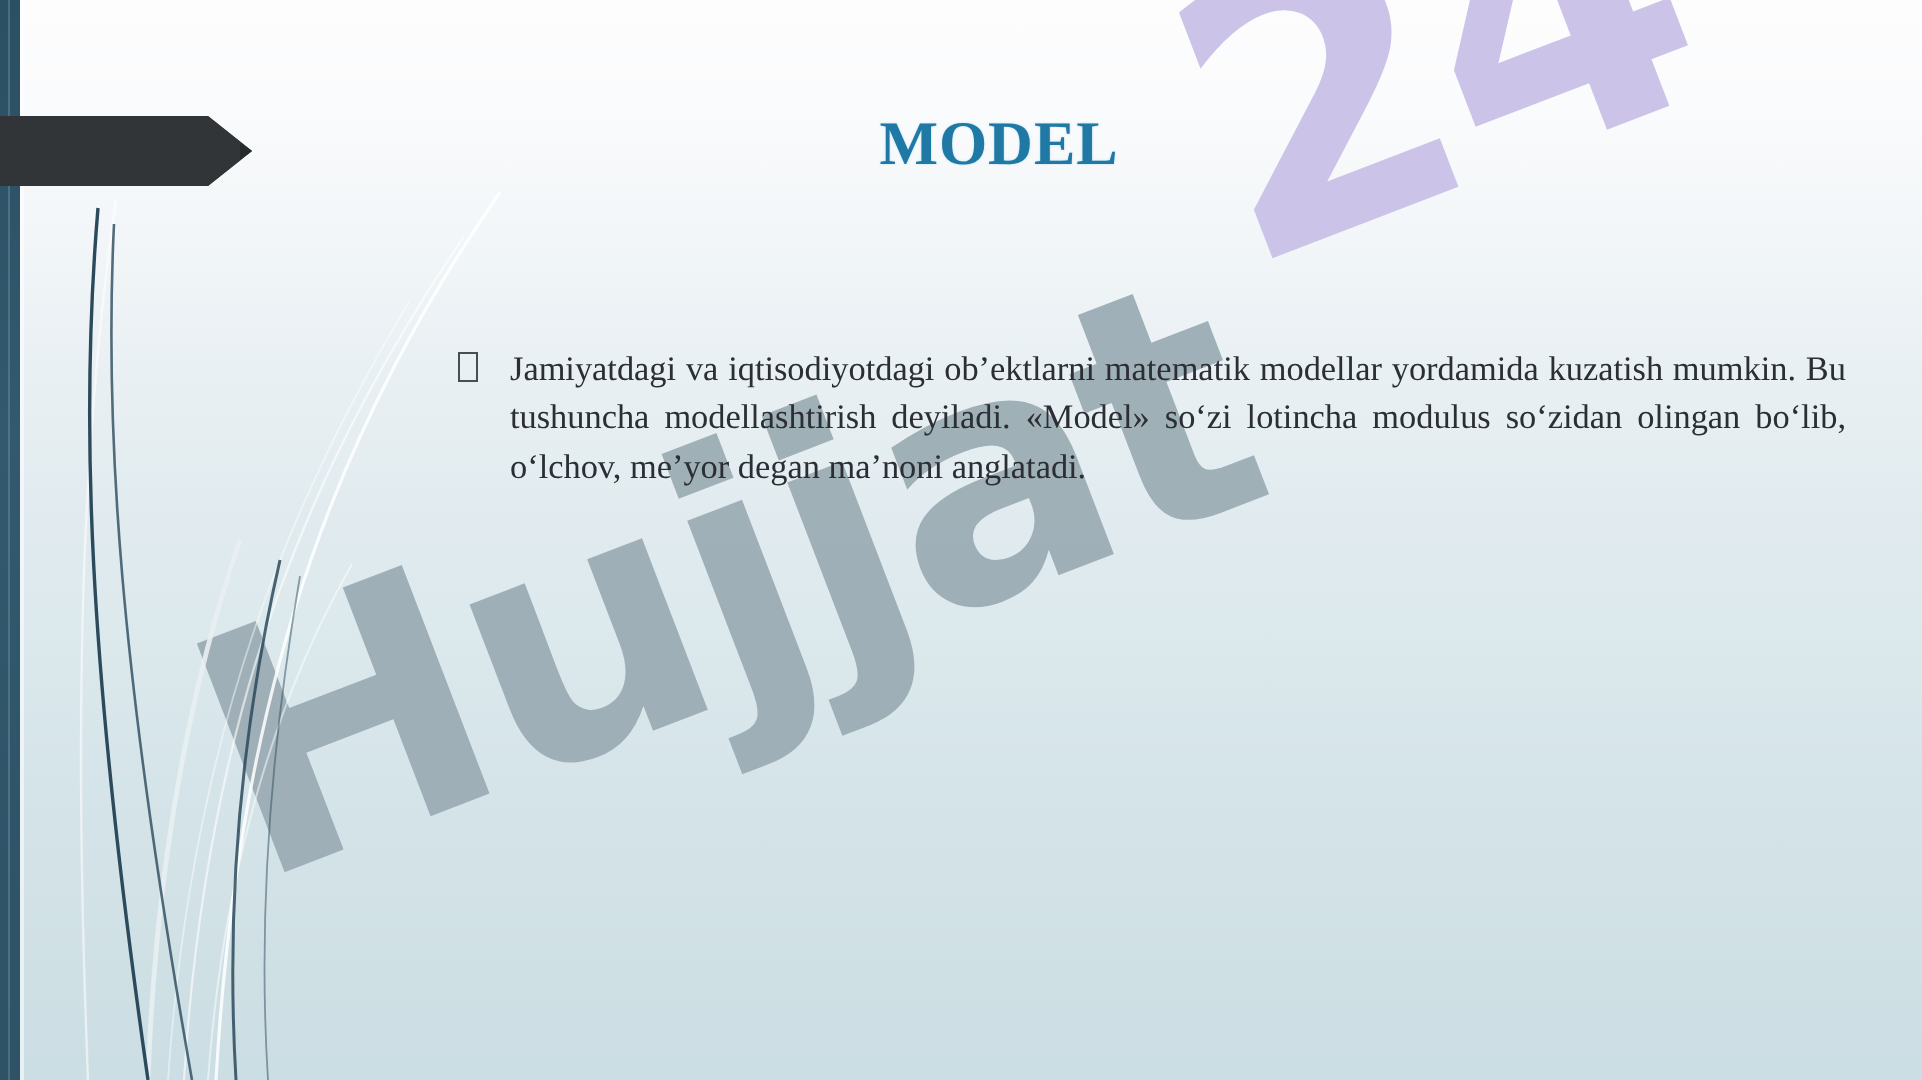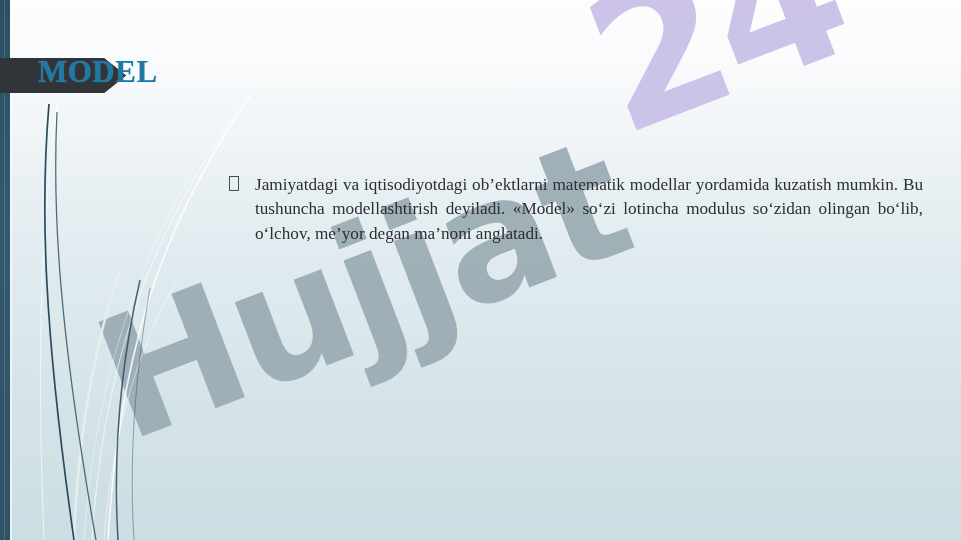--- a/index.html
+++ b/index.html
@@ -121,20 +121,21 @@
   
   #curves-white { z-index: 3; }
   #curves-dark  { z-index: 4; }
 
   
   #title {
     position: absolute;
     left: 0;
     top: 54px;
     width: 961px;
+    text-align: center;
     padding-left: 38px;
     box-sizing: border-box;
     font-family: "Liberation Serif", serif;
     font-weight: bold;
     font-size: 31px;
     letter-spacing: 0.5px;
     color: #2079a5;
     z-index: 10;
     text-shadow: 0 0 1px rgba(120,200,235,0.6);
   }

